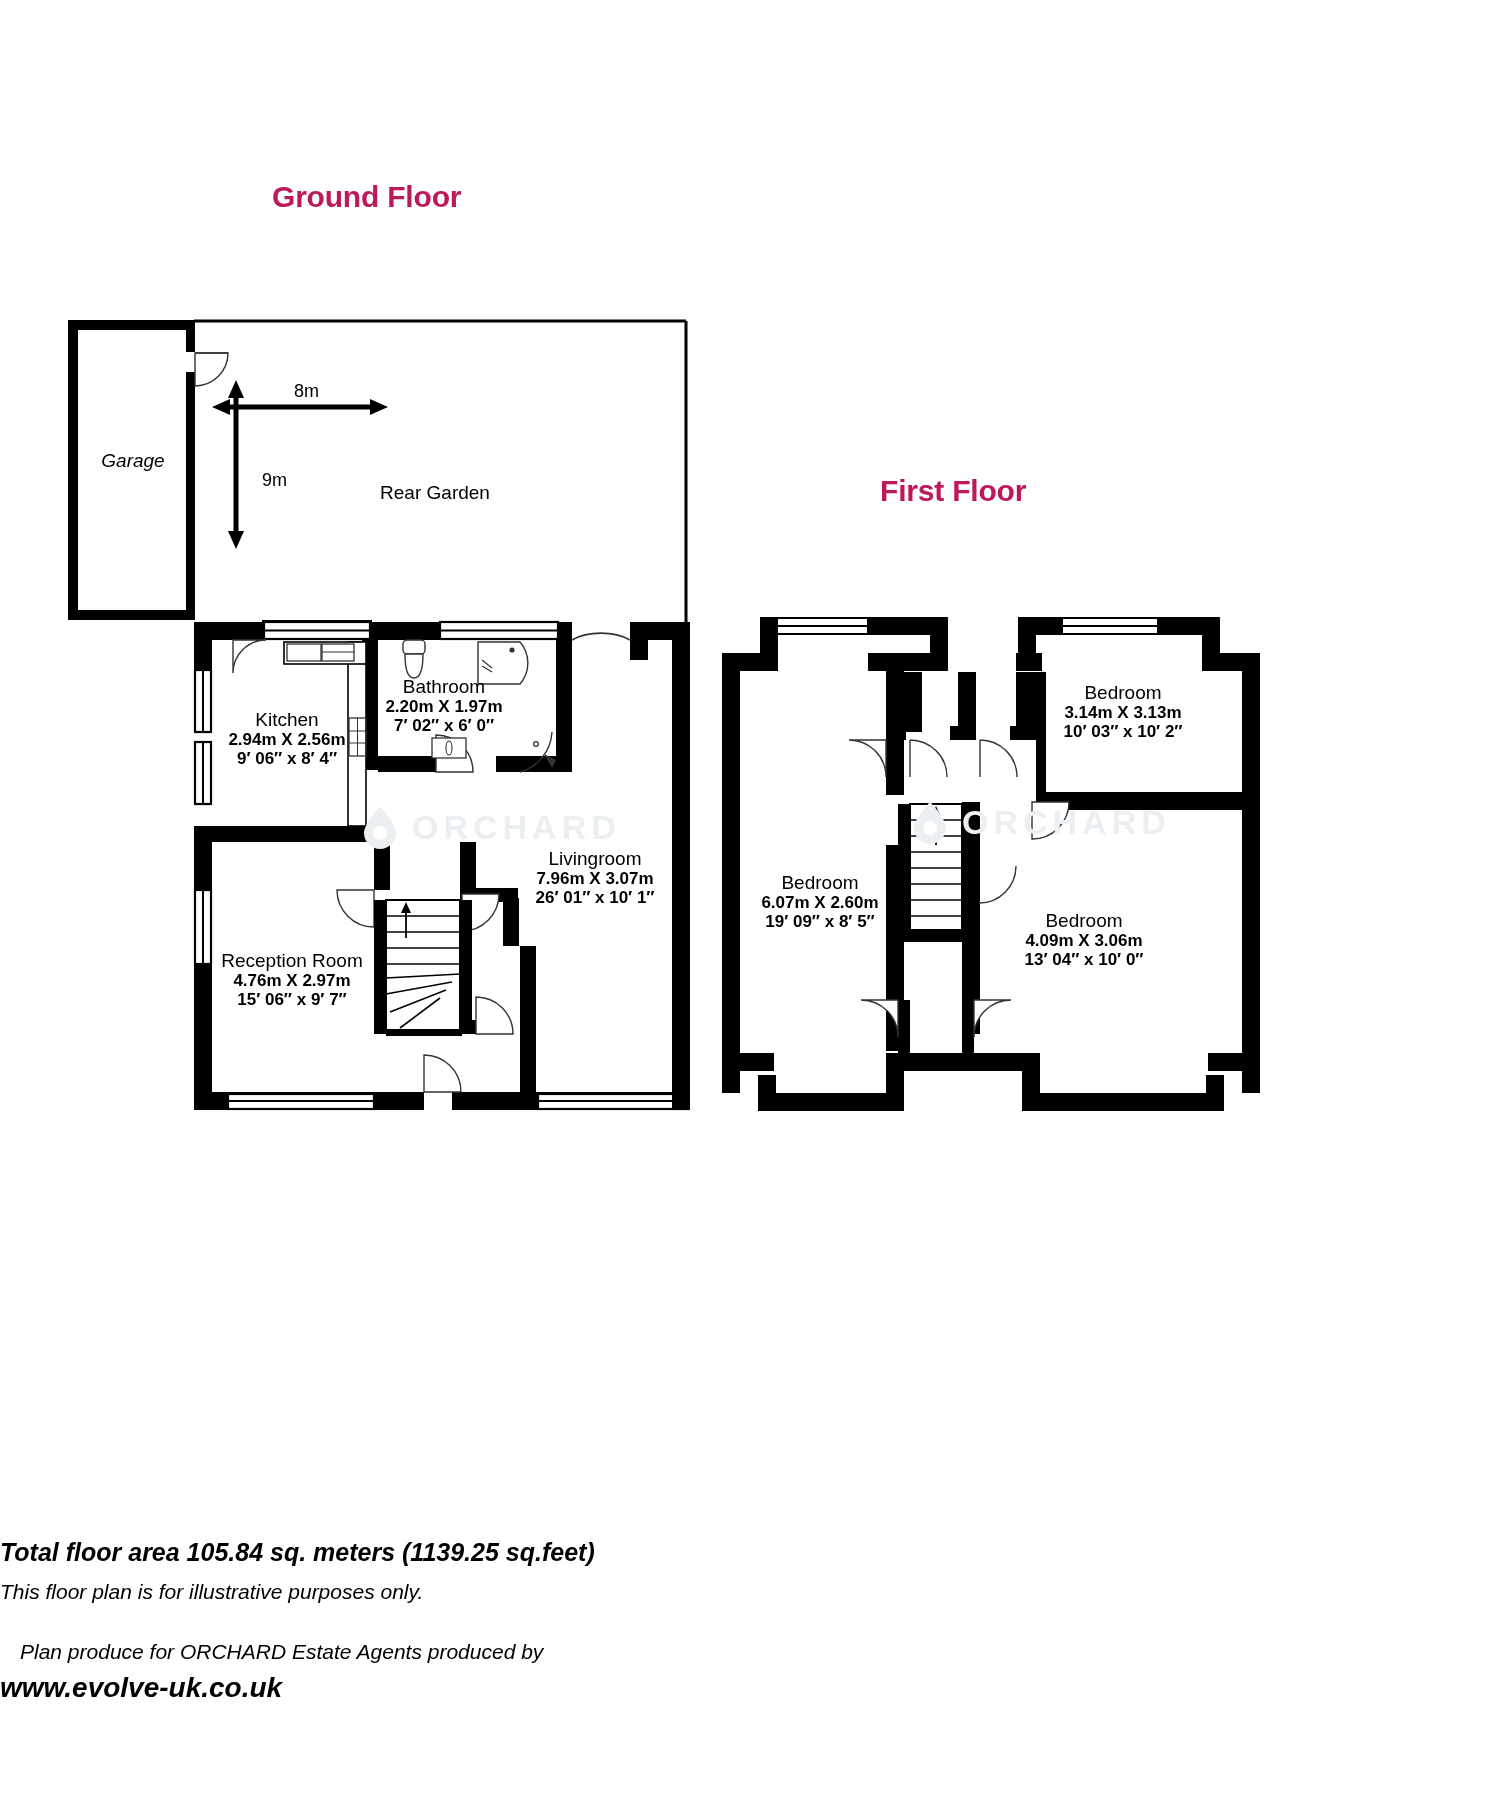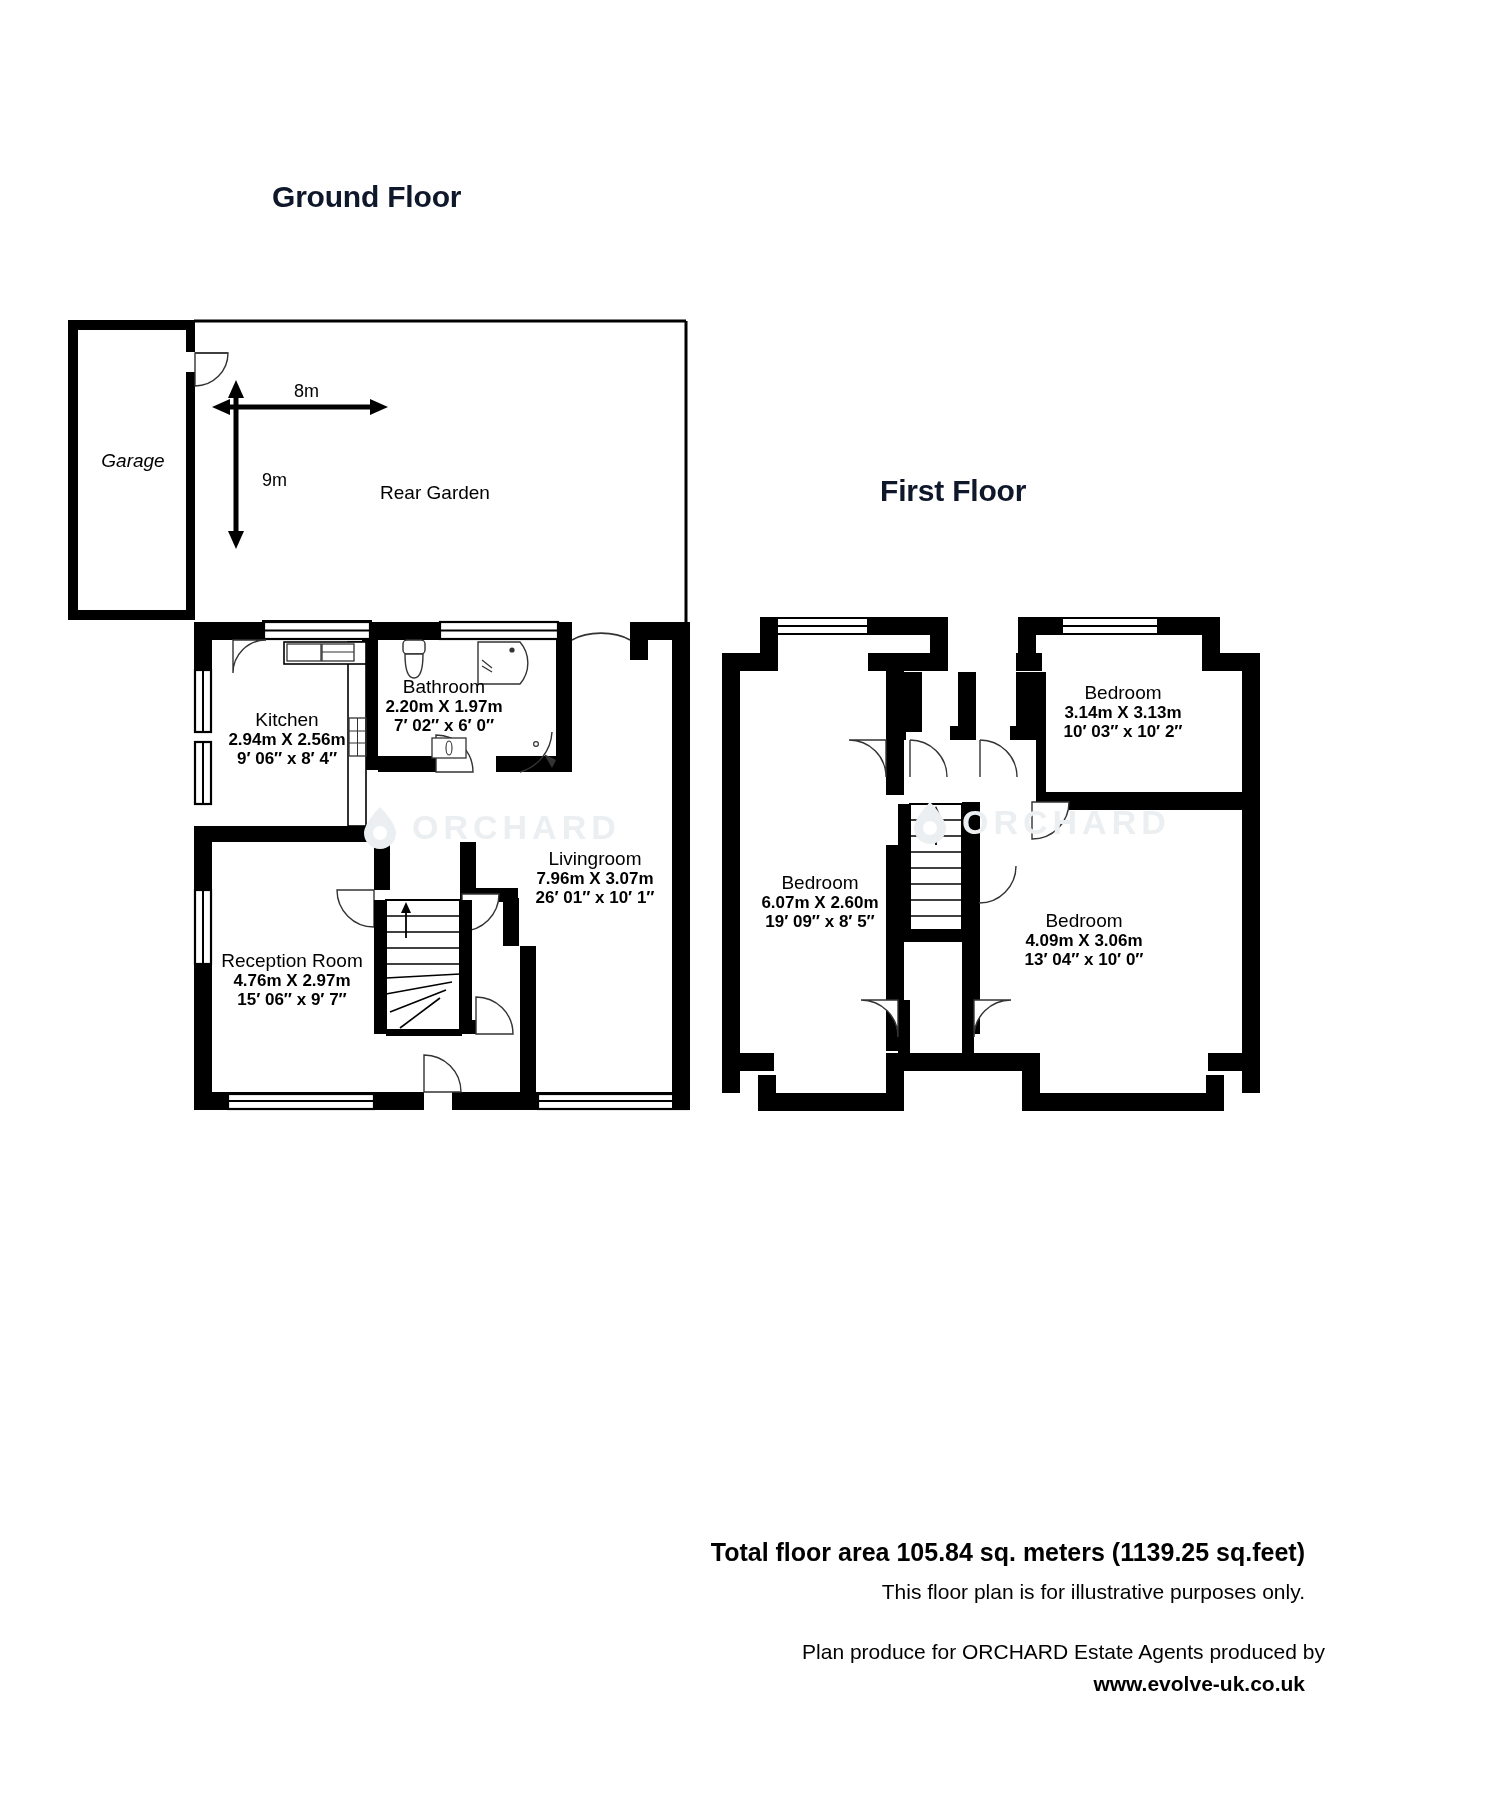--- a/index.html
+++ b/index.html
@@ -21,21 +21,21 @@
     inset: 0;
   }
 
   
   .floor-title {
     position: absolute;
     font-family: "Liberation Sans", sans-serif;
     font-weight: bold;
     font-size: 30px;
     letter-spacing: -0.2px;
-    color: #0f172a;
+    color: #be185d;
     white-space: nowrap;
   }
   #ground-floor-title { left: 272px; top: 180px; }
   #first-floor-title  { left: 880px; top: 474px; }
 
   
   svg.plan {
     position: absolute;
     left: 0;
     top: 0;
@@ -100,41 +100,42 @@
     font-weight: bold;
     letter-spacing: 5px;
     color: #eceff1;
   }
 
   
   .footer {
     position: absolute;
     left: 0;
     width: 1305px;
-    text-align: right;
+    text-align: left;
+    font-style: italic;
   }
   #footer-total {
     top: 1538px;
     font-family: "Liberation Sans", sans-serif;
     font-weight: bold;
     font-size: 25px;
     color: #000;
   }
   #footer-line1 { top: 1580px; font-size: 21px; }
   #footer-line2 { top: 1610px; font-size: 21px; }
   #footer-line3 { top: 1640px; font-size: 21px; margin-left: 20px; }
   .footer-small {
     font-family: "Liberation Sans", sans-serif;
     color: #000000;
   }
   #footer-url {
     top: 1672px;
     font-family: "Liberation Sans", sans-serif;
     font-weight: bold;
-    font-size: 21px;
+    font-size: 28px;
     color: #000;
   }
 </style>
 </head>
 <body>
 
 <div class="page">
 
   <div class="floor-title" id="ground-floor-title">Ground Floor</div>
 

